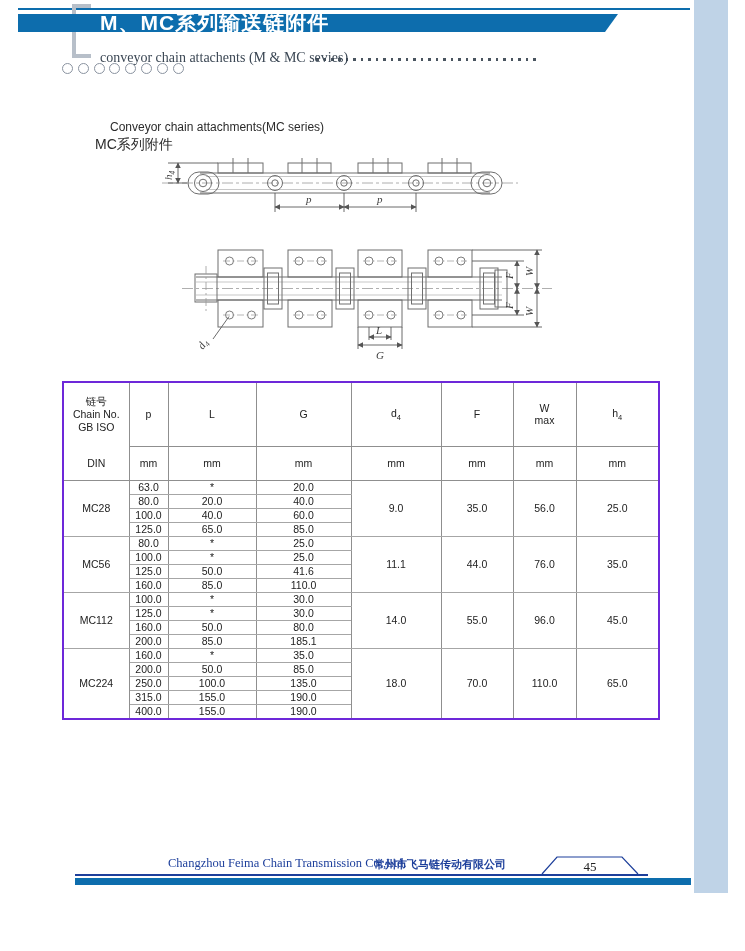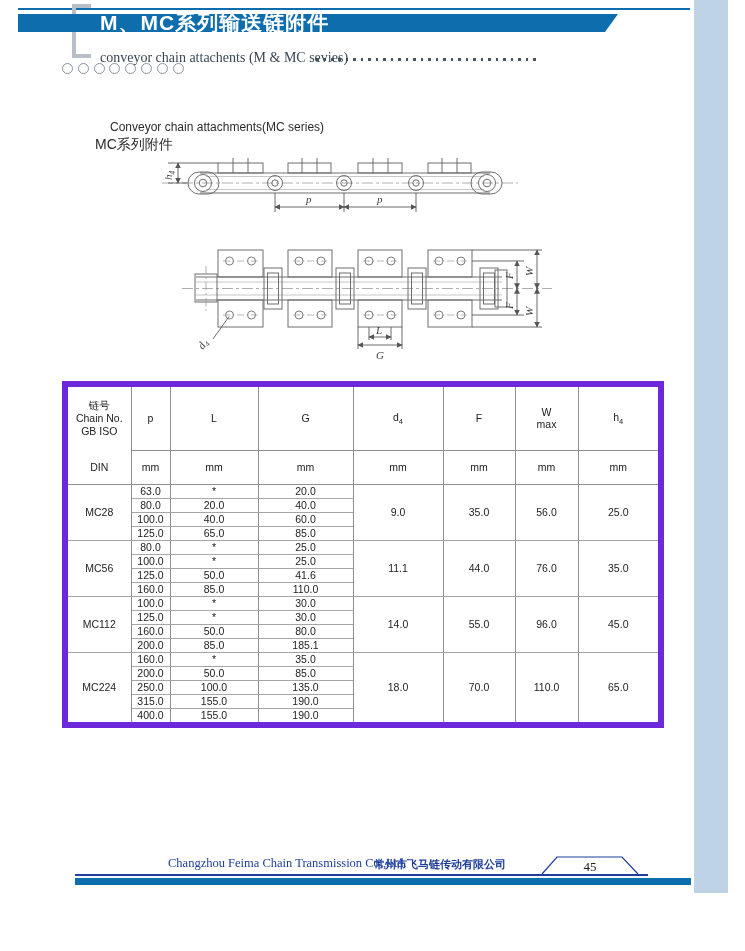--- a/index.html
+++ b/index.html
@@ -29,21 +29,21 @@
   .deco-circle{width:11px;height:11px;border:1.5px solid #8a93a0;border-radius:50%;box-sizing:border-box;}
   
   .section-title-zh{position:absolute;left:95px;top:120px;font-size:14px;color:#2b2b2b;margin-top:16px;}
   .section-title-en{position:absolute;left:110px;top:120px;font-size:12px;color:#2b2b2b;}
   
   .diag1{position:absolute;left:160px;top:148px;}
   .diag2{position:absolute;left:180px;top:228px;}
   .dim{font:italic 11px "Liberation Serif",serif;fill:#3f3f3f;}
   
   .spec-table{position:absolute;left:62px;top:381px;border-collapse:collapse;table-layout:fixed;
-              font-size:10.5px;color:#222;border:6px solid #6d28d9;}
+              font-size:10.5px;color:#222;border:2px solid #6d28d9;}
   .spec-table th,.spec-table td{border:1px solid #8f8f8f;text-align:center;vertical-align:middle;
               padding:0;font-weight:normal;}
   .spec-table tbody td{height:13px;line-height:13px;border-top:1px solid #a6a6a6;border-bottom:1px solid #a6a6a6;}
   .spec-table tr.group-start td{border-top:1.6px solid #3c3c3c;margin-top:47px;}
   .spec-table tr.hrow1 th{height:62px;}
   .spec-table tr.hrow2 th{height:33px;}
   .chain-head{display:flex;flex-direction:column;height:97px;}
   .chain-head-top{flex:62 0 0;display:flex;flex-direction:column;justify-content:center;line-height:13px;}
   .chain-head-din{flex:33 0 0;display:flex;align-items:center;justify-content:center;}
   .wmax{line-height:12px;}

